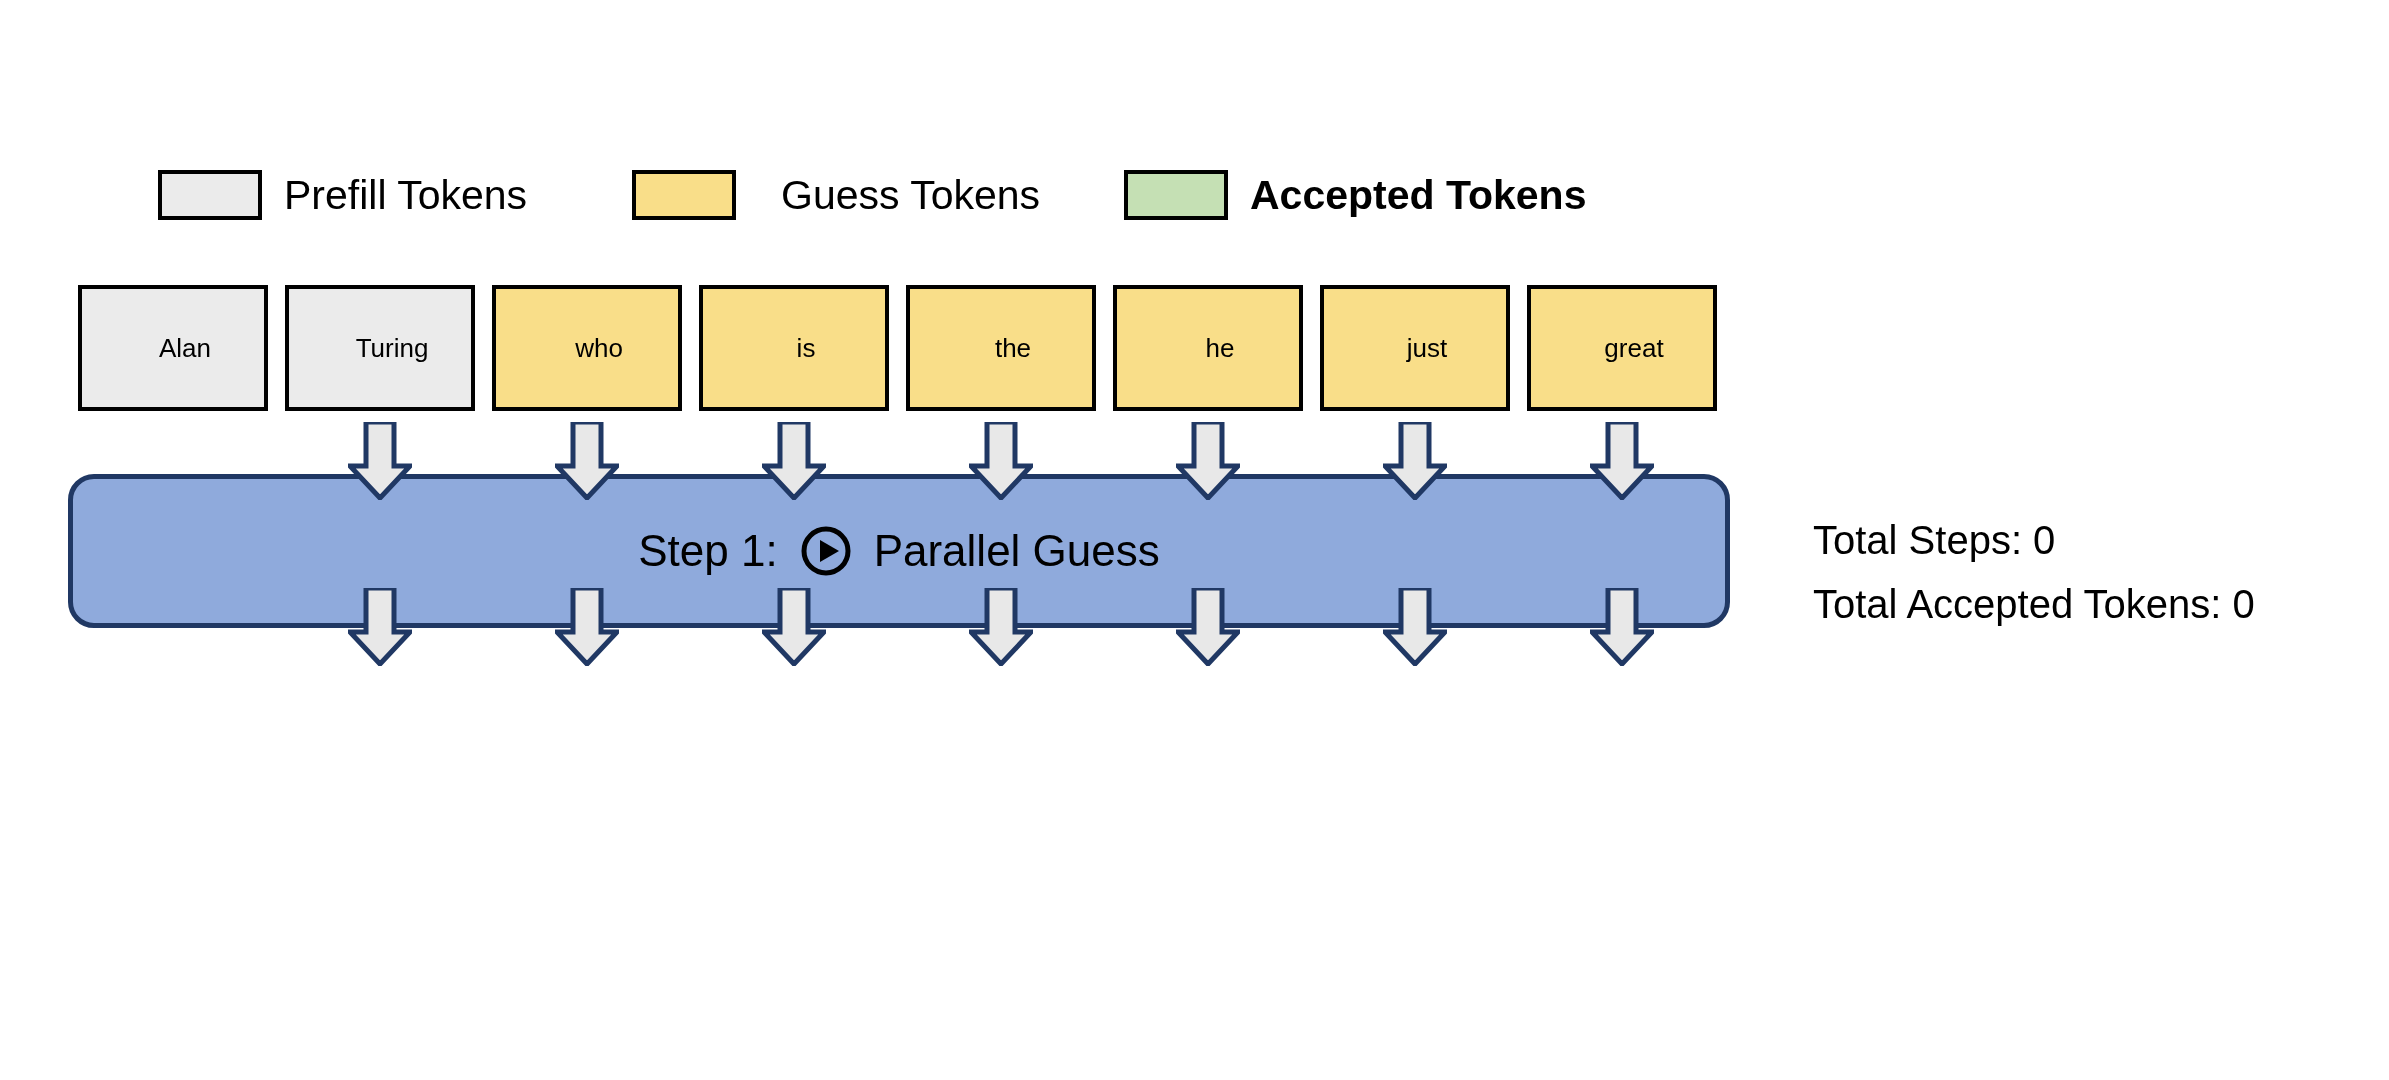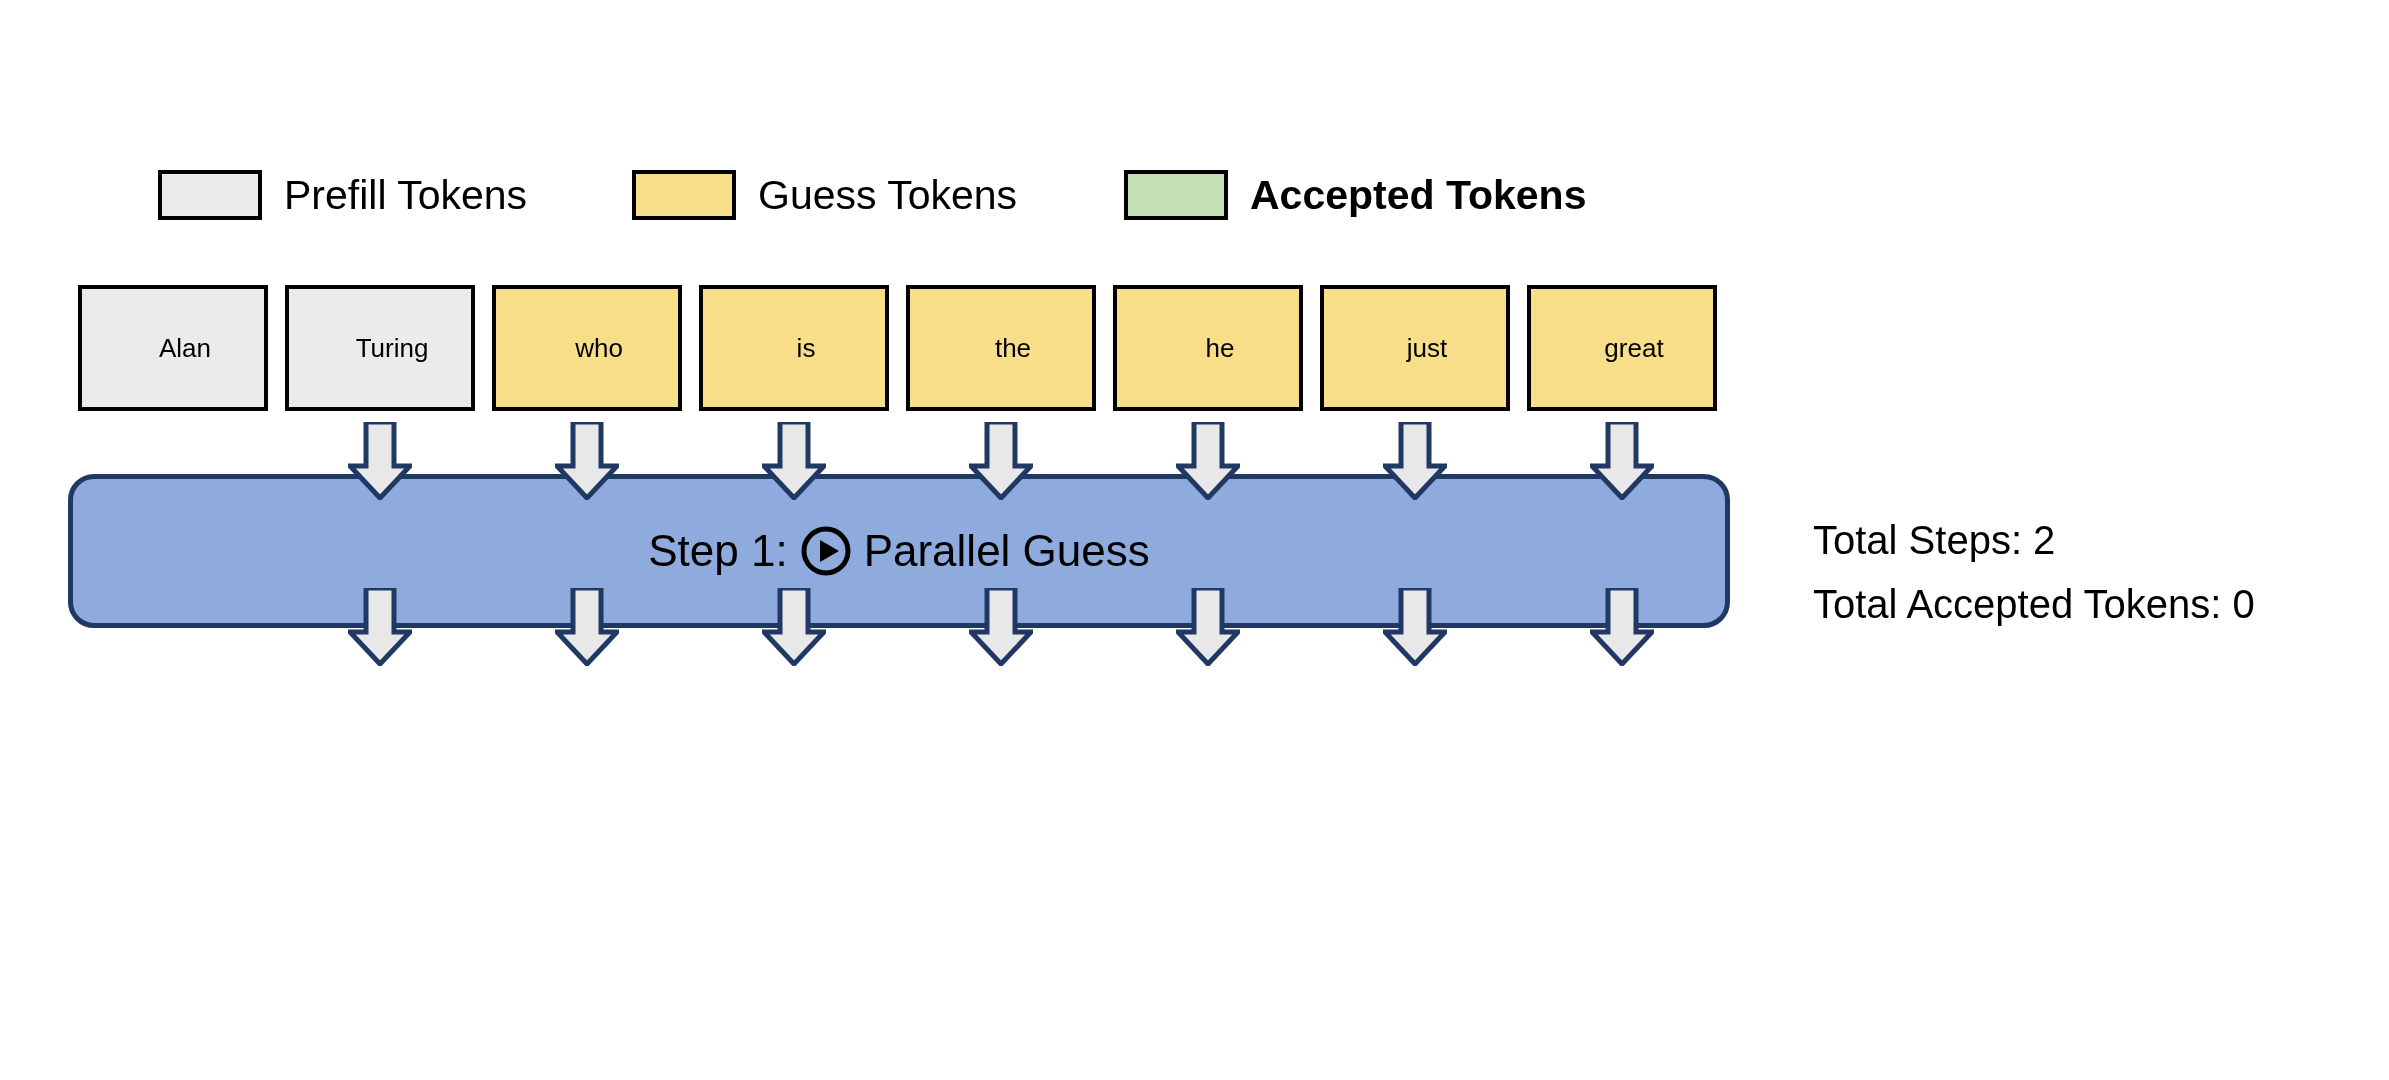--- a/index.html
+++ b/index.html
@@ -91,21 +91,21 @@
     border-radius: 26px;
     box-sizing: border-box;
     display: flex;
     align-items: center;
     justify-content: center;
     z-index: 2;
   }
   #step-bar-inner {
     display: flex;
     align-items: center;
-    gap: 12px;
+    gap: 22px;
   }
   .step-text {
     font-size: 44px;
     line-height: 1;
     color: #000000;
     white-space: nowrap;
   }
   #play-icon { width: 52px; height: 52px; display:block; }
 
   
@@ -123,21 +123,21 @@
   }
 </style>
 </head>
 <body>
 
 <div id="legend">
     <div class="legend-item" style="left: 158px;">
       <div class="legend-swatch" style="background: rgb(235, 235, 235);"></div>
       <div class="legend-label">Prefill Tokens</div>
     </div>
-    <div class="legend-item" style="left: 632px;">
+    <div class="legend-item" style="left: 632px; gap: 23px;">
       <div class="legend-swatch" style="background: rgb(249, 222, 137);"></div>
       <div class="legend-label">Guess Tokens</div>
     </div>
     <div class="legend-item" style="left: 1124px; font-weight: bold;">
       <div class="legend-swatch" style="background: rgb(197, 224, 180);"></div>
       <div class="legend-label">Accepted Tokens</div>
     </div>
   </div>
 
 <div id="token-row">
@@ -250,15 +250,15 @@
       </svg>
     </div>
     <div class="arrow" style="left: 1590px;">
       <svg viewBox="0 0 64 78">
         <polygon points="18,0 46,0 46,44 62,44 32,76 2,44 18,44" fill="#E8E8E8" stroke="#203864" stroke-width="5" stroke-linejoin="miter"></polygon>
       </svg>
     </div>
   </div>
 
 <div id="stats">
-  <div class="stat-line">Total Steps: 2</div>
+  <div class="stat-line">Total Steps: 0</div>
   <div class="stat-line">Total Accepted Tokens: 0</div>
 </div>
 
 </body></html>

